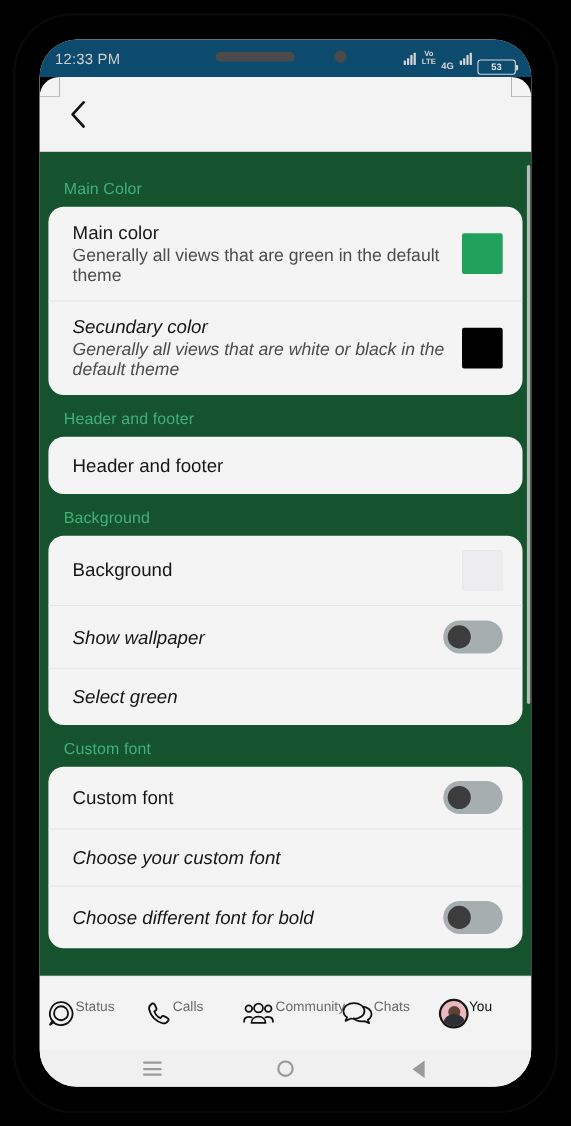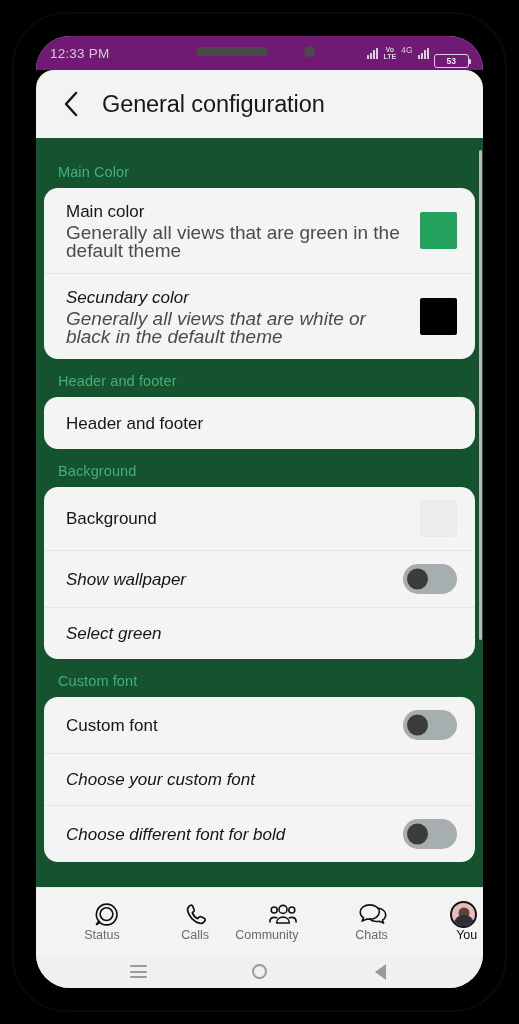--- a/index.html
+++ b/index.html
@@ -32,21 +32,21 @@
     height: 952px;
     background: #EFEFEF;
     border-radius: 34px;
     overflow: hidden;
   }
 
   
   #status-bar {
     position: relative;
     height: 34px;
-    background: #701a75;
+    background: #0c4a6e;
     color: #d8d8d8;
     display: flex;
     align-items: center;
     justify-content: space-between;
     padding: 0 14px;
     font-size: 13.5px;
   }
   #status-clock { letter-spacing: .2px; color: #cfcfcf; }
   #status-right {
     display: flex;
@@ -59,21 +59,21 @@
   .sig-bars i:nth-child(2) { height: 6px; }
   .sig-bars i:nth-child(3) { height: 8.5px; }
   .sig-bars i:nth-child(4) { height: 11px; }
   .volte {
     font-size: 7px;
     line-height: 7.5px;
     text-align: center;
     font-weight: 700;
     color: #d5d5d5;
   }
-  .net-4g { font-size: 8.5px; font-weight: 400; color: #d5d5d5; align-self: flex-start; margin-top: 7px;}
+  .net-4g { font-size: 8.5px; font-weight: 700; color: #d5d5d5; align-self: flex-start; margin-top: 17px;}
   .battery {
     display: flex; align-items: center;
     border: 1.3px solid #d5d5d5;
     border-radius: 3px;
     height: 14px;
     min-width: 22px;
     padding: 0 12px;
     font-size: 8.5px;
     font-weight: 700;
     color: #e8e8e8;
@@ -195,21 +195,21 @@
     gap: 10px;
   }
   .row + .row { border-top: 1px solid #E6E6E6; font-style: italic; }
   .row-text { flex: 1; min-width: 0; }
   .row-title {
     font-size: 17px;
     color: #161616;
     line-height: 21px;
   }
   .row-sub {
-    font-size: 19px;
+    font-size: 16px;
     color: #4c4c4c;
     line-height: 18px;
     margin-top: 2px;
   }
 
   .swatch {
     width: 37px; height: 37px;
     flex: 0 0 auto;
     border-radius: 2px;
   }
@@ -236,22 +236,22 @@
   #bottom-nav {
     height: 68px;
     background: #F3F3F3;
     display: flex;
     align-items: center;
     justify-content: space-around;
     border-top: 1px solid #e7e7e7;
   }
   .tab {
     display: flex;
-    flex-direction: column;
-    align-items: flex-end;
+    flex-direction: row;
+    align-items: flex-start;
     gap: 0;
     width: 78px;
     cursor: pointer;
   }
   .tab-icon { height: 27px; display: flex; align-items: center; justify-content: center; }
   .tab-label {
     font-size: 12.5px;
     color: #6b6b6b;
   }
   .tab.active .tab-label { color: #111; font-weight: 400; }
@@ -344,21 +344,20 @@
       <div class="shelf-round l"></div>
       <div class="shelf-round r"></div>
     </div>
 
     <div id="app-header">
       <div id="back-button">
         <svg width="16" height="26" viewBox="0 0 16 26">
           <polyline points="13,2 3,13 13,24" fill="none" stroke="#141414" stroke-width="2.4" stroke-linecap="round" stroke-linejoin="round"></polyline>
         </svg>
       </div>
-      <div id="page-title">General configuration</div>
     </div>
 
     <div id="settings-scroll">
       <div id="settings-list">
           <div class="section-title">Main Color</div>
           <div class="card">
             <div class="row">
               <div class="row-text">
                 <div class="row-title">Main color</div>
                 <div class="row-sub">Generally all views that are green in the default theme</div>

